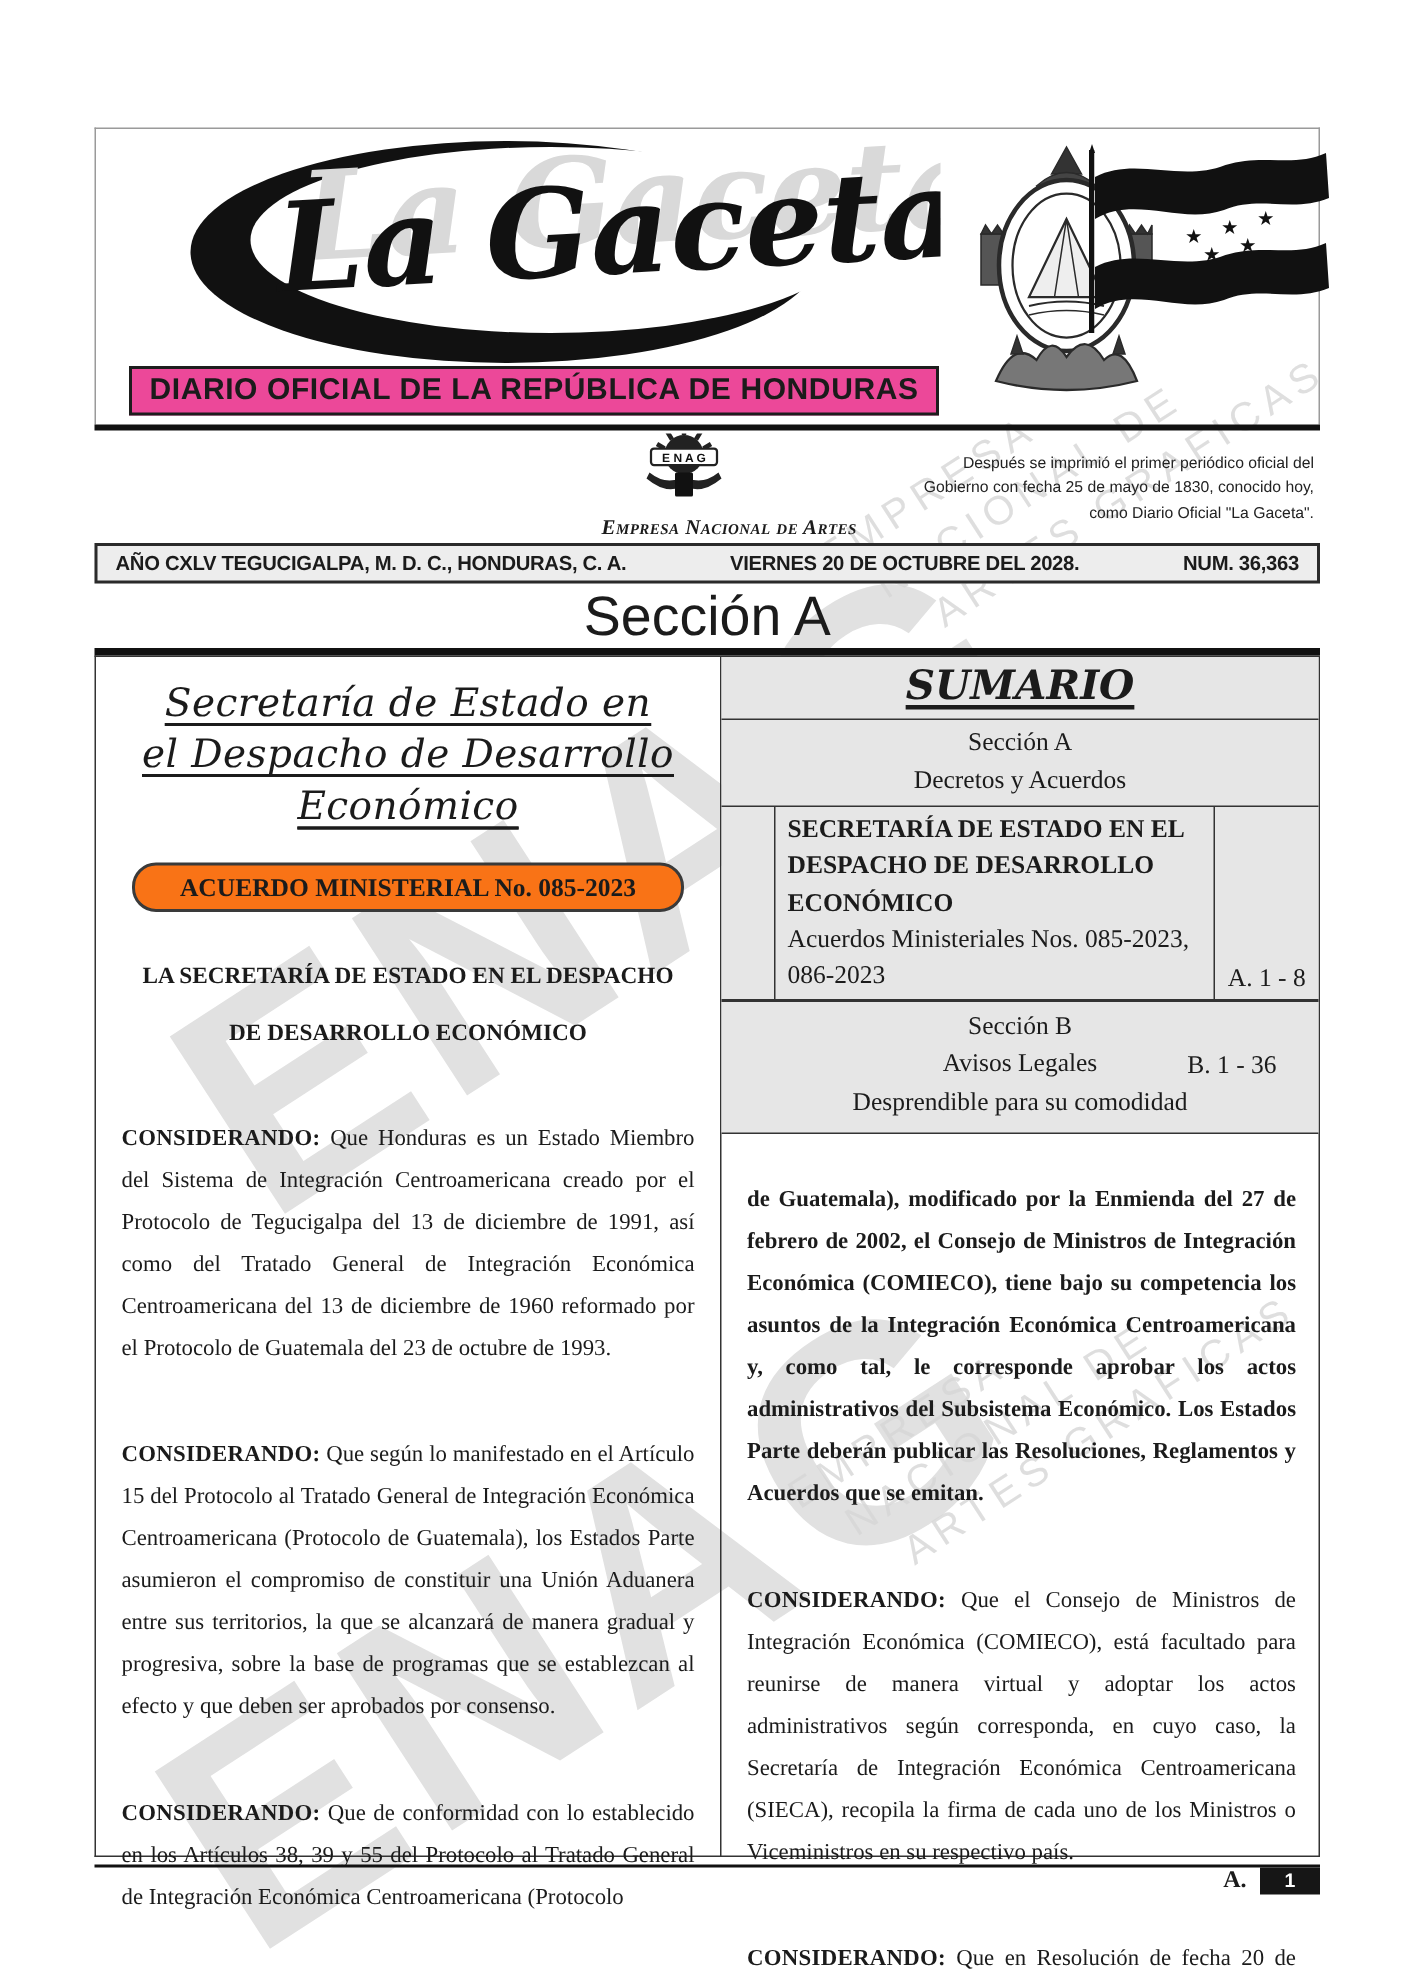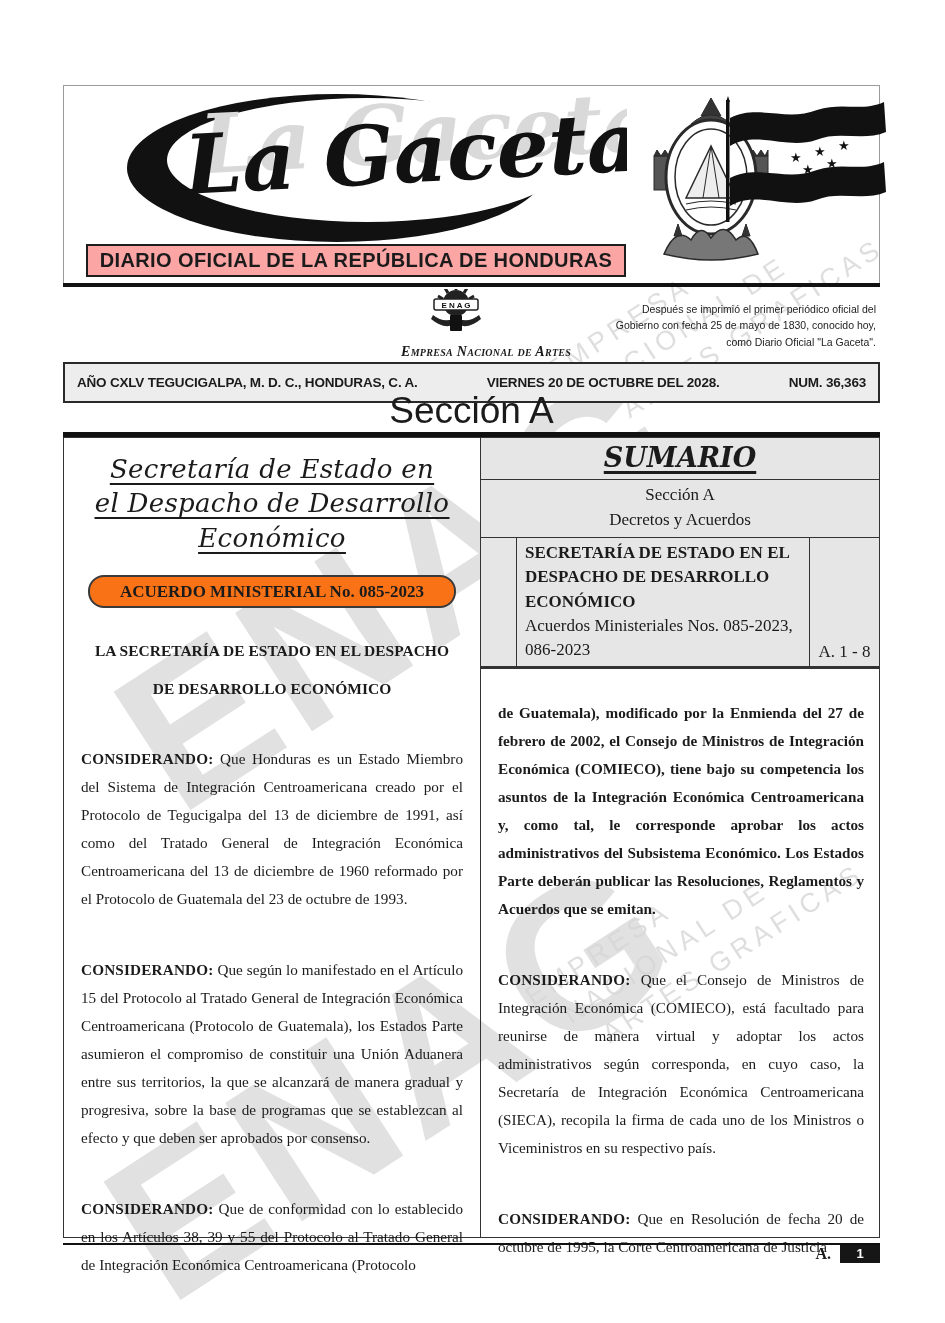--- a/index.html
+++ b/index.html
@@ -15,37 +15,37 @@
   .wm-lines { font-family:"Liberation Sans", sans-serif; font-size:27px; letter-spacing:5px;
               transform:rotate(-33deg); opacity:.8; line-height:1.35; white-space:nowrap; }
   .wm-lines span { display:block; }
   .wm-lines span:nth-child(2){ margin-left:22px; }
   .wm-lines span:nth-child(3){ margin-left:44px; }
   
   .masthead { position:absolute; left:63px; top:85px; width:817px; height:198px;
               border:1px solid #9a9a9a; border-bottom:none; background:transparent; z-index:2; }
   .logo-svg { position:absolute; left:18px; top:4px; }
   .diario-box { position:absolute; left:22px; top:158px; width:540px; height:33px;
-                border:2px solid #1d1d1d; background:#fca5a5; display:flex; align-items:center; justify-content:center;
+                border:2px solid #1d1d1d; background:#ec4899; display:flex; align-items:center; justify-content:center;
                 font-family:"Liberation Sans", sans-serif; font-weight:bold; font-size:20px; letter-spacing:.4px; }
   .coa-svg { position:absolute; left:582px; top:8px; }
   .flag-svg { position:absolute; left:648px; top:10px; }
   .thick-rule { position:absolute; left:63px; top:283px; width:817px; height:4px; background:#111; z-index:2; }
   
   .info-strip { position:absolute; left:63px; top:289px; width:817px; height:72px; z-index:2; }
   .note { position:absolute; font-family:"Liberation Sans", sans-serif; font-size:10.5px;
           line-height:1.55; color:#222; text-align:justify; }
   .note.left  { left:32px; top:7px;  width:300px; }
   .note.right { left:545px; top:12px; width:268px; text-align:right; }
   .enag-block { position:absolute; left:338px; top:0px; width:180px; text-align:left; }
   .enag-name { font-size:14px; font-weight:bold; font-style:italic; font-variant:small-caps;
                letter-spacing:.3px; margin-top:1px; }
   .enag-abbr { font-size:9.5px; font-weight:bold; font-style:italic; margin-top:1px; }
   
-  .date-bar { position:absolute; left:63px; top:362px; width:817px; height:41px; background:#ededed;
+  .date-bar { position:absolute; left:63px; top:362px; width:817px; height:27px; background:#ededed;
               border:2px solid #2a2a2a; display:flex; align-items:center; justify-content:space-between;
               padding:0 12px; font-family:"Liberation Sans", sans-serif; font-weight:bold; font-size:13.5px;
               letter-spacing:-0.2px; z-index:2; }
   
   .section-banner { position:absolute; left:63px; top:389px; width:817px; height:48px;
                     border-bottom:5px solid #111; text-align:center;
                     font-family:"Liberation Sans", sans-serif; font-size:37px; line-height:44px; z-index:2; }
   
   .body-cols { position:absolute; left:63px; top:437px; width:817px; height:801px; display:flex; z-index:1; }
   .col { border:1.5px solid #333; height:100%; }
@@ -205,20 +205,26 @@
           <div>Decretos y Acuerdos</div>
         </div>
         <div class="sumario-entry">
           <div class="entry-spacer"></div>
           <div class="entry-main">
             <div class="entry-title">SECRETARÍA DE ESTADO EN EL DESPACHO DE DESARROLLO ECONÓMICO</div>
             <div class="entry-detail">Acuerdos Ministeriales Nos. 085-2023, 086-2023</div>
           </div>
           <div class="entry-pages">A. 1 - 8</div>
         </div>
+        <div class="sumario-secb">
+          <div>Sección B</div>
+          <div>Avisos Legales</div>
+          <div class="secb-pages">B.  1 - 36</div>
+          <div>Desprendible para su comodidad</div>
+        </div>
       </div>
       <p class="para cont"><b></b><span>de Guatemala), modificado por la Enmienda del 27 de febrero de 2002, el Consejo de Ministros de Integración Económica (COMIECO), tiene bajo su competencia los asuntos de la Integración Económica Centroamericana y, como tal, le corresponde aprobar los actos administrativos del Subsistema Económico. Los Estados Parte deberán publicar las Resoluciones, Reglamentos y Acuerdos que se emitan.</span></p>
       <p class="para"><b>CONSIDERANDO:</b><span> Que el Consejo de Ministros de Integración Económica (COMIECO), está facultado para reunirse de manera virtual y adoptar los actos administrativos según corresponda, en cuyo caso, la Secretaría de Integración Económica Centroamericana (SIECA), recopila la firma de cada uno de los Ministros o Viceministros en su respectivo país.</span></p>
       <p class="para"><b>CONSIDERANDO:</b><span> Que en Resolución de fecha 20 de octubre de 1995, la Corte Centroamericana de Justicia</span></p>
     </section>
   </main>
 
   <div class="footer-rule"></div>
   <div class="footer-meta">
     <span class="footer-seclabel">A.</span>

